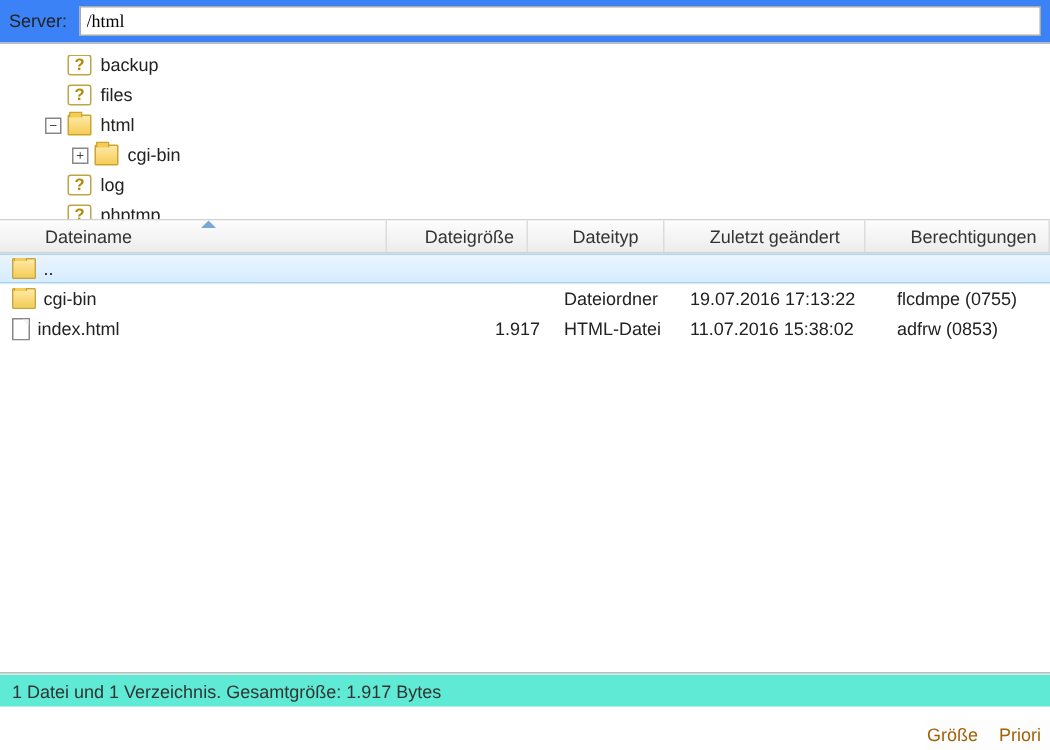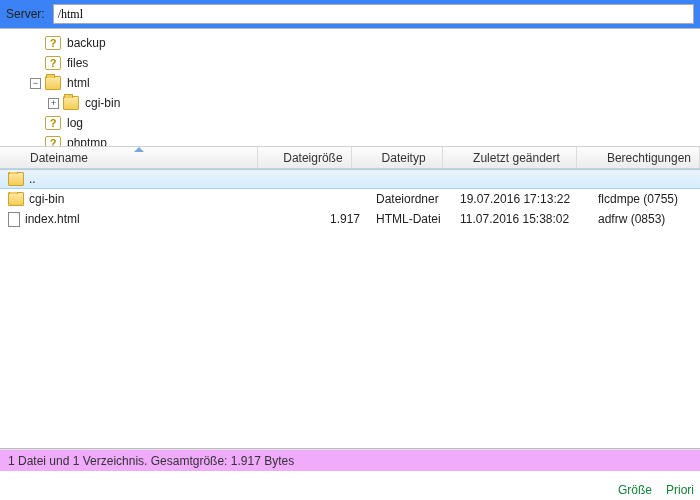--- a/index.html
+++ b/index.html
@@ -166,33 +166,33 @@
     background: linear-gradient(#eaf4ff, #d6ecff);
     border: 1px solid #a8d2f0;
     border-left: none; border-right: none;
   }
 
   .status-bar {
     height: 22px;
     display: flex;
     align-items: center;
     padding: 0 8px;
-    background: #f0abfc;
+    background: #5eead4;
     border-top: 1px solid #e2e2e2;
     font-size: 12px;
     color: #333;
   }
   .footer-cols {
     position: absolute;
     right: 0;
     bottom: 0;
     display: flex;
     gap: 14px;
     padding: 3px 6px 3px 0;
-    color: #15803d;
+    color: #a16207;
     background: #fdfdfd;
     margin-left: 12px;
   }
 </style>
 </head>
 <body>
 
 <div class="server-bar">
   <span class="server-label">Server:</span>
   <input class="server-input" type="text" value="/html" style="">

